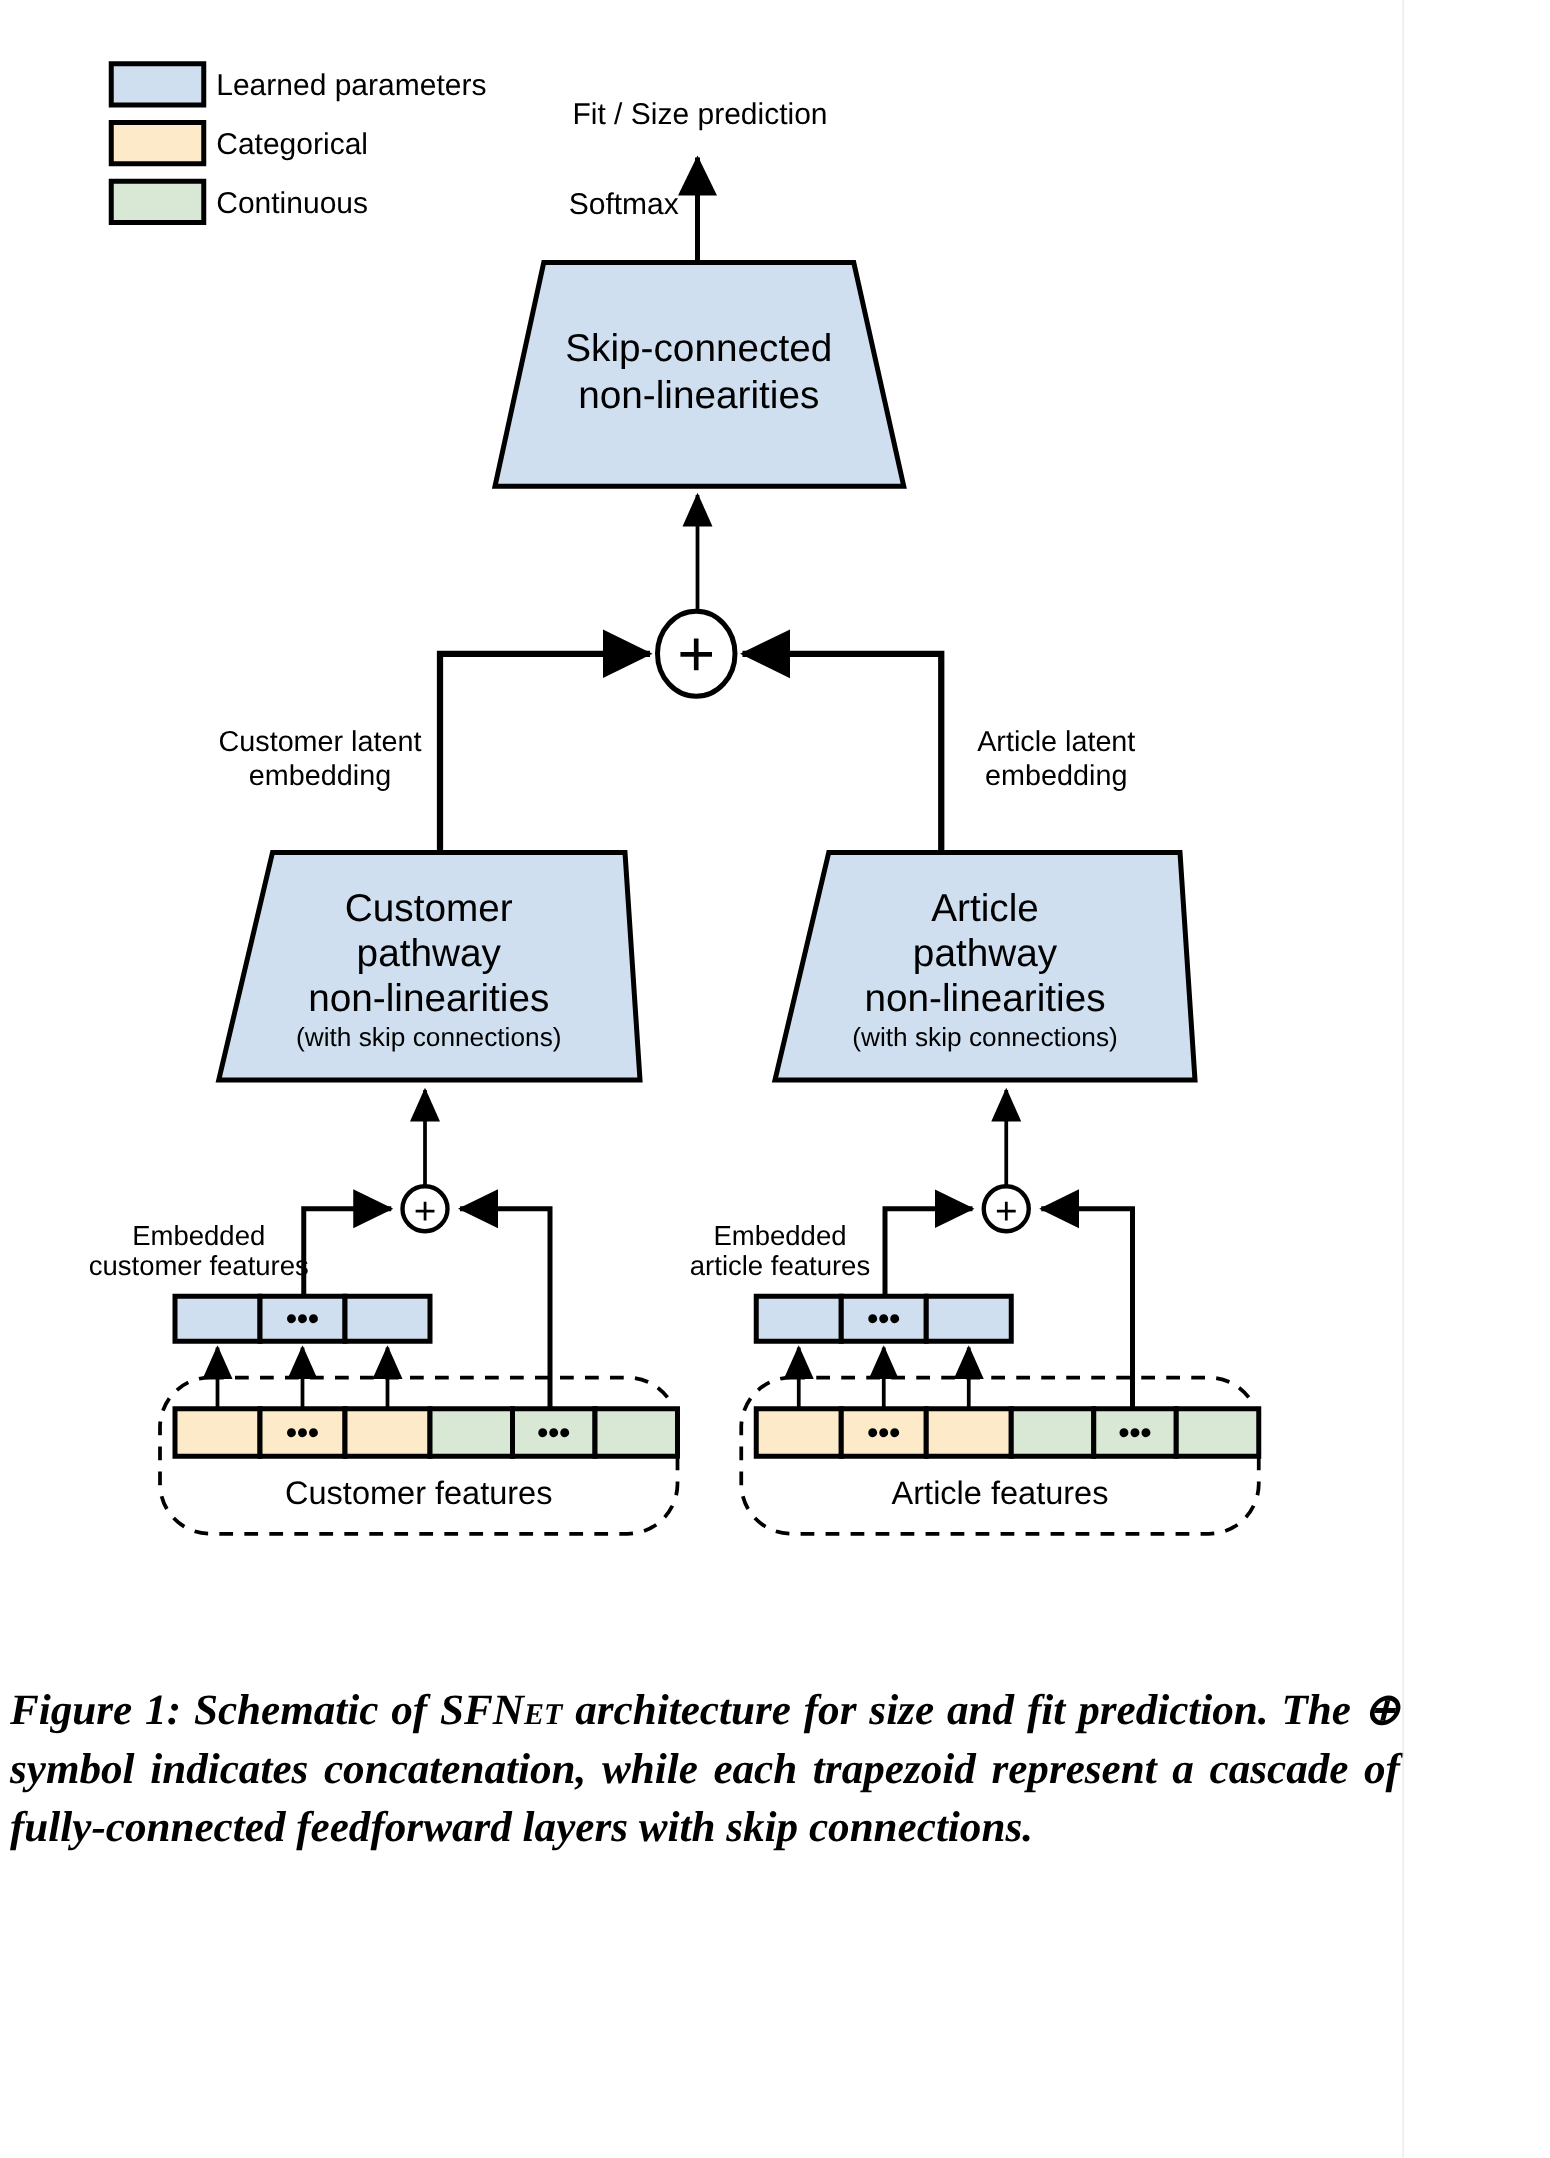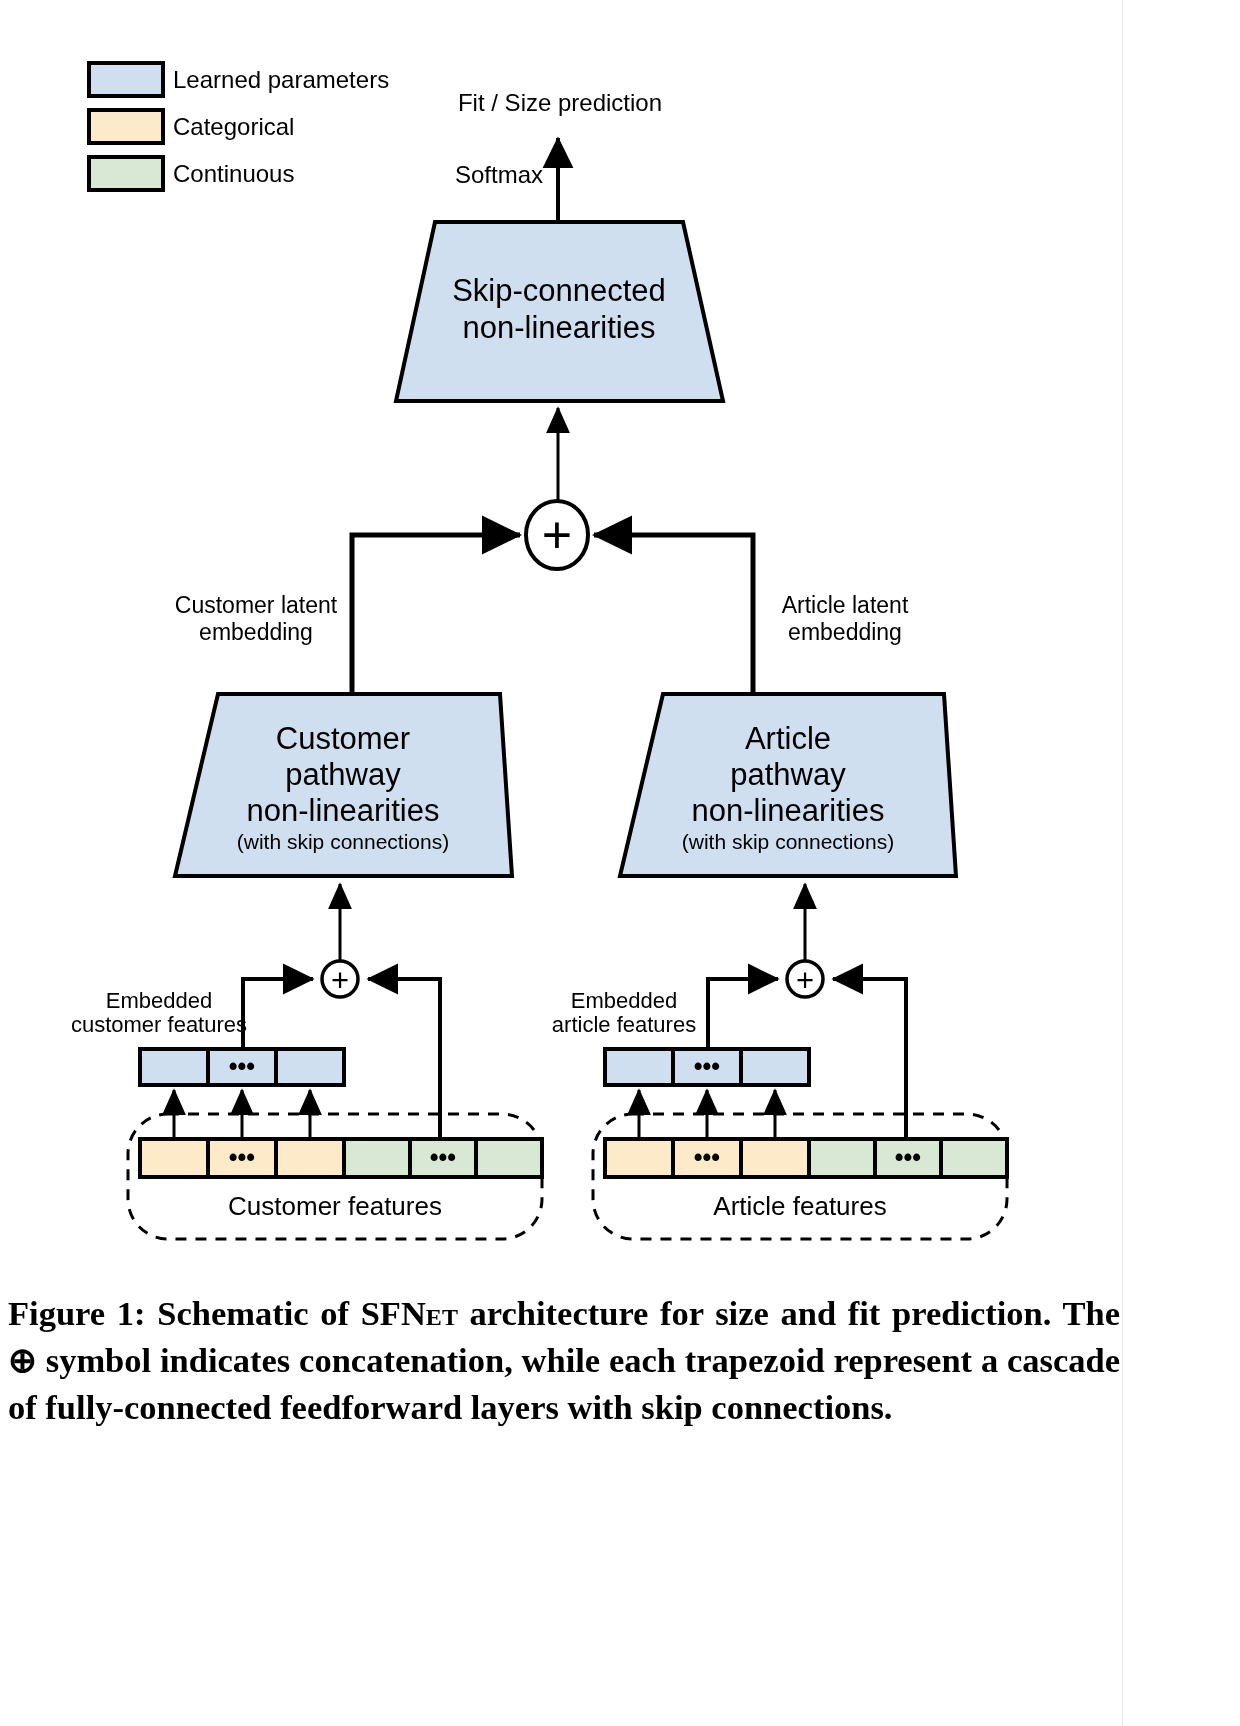--- a/index.html
+++ b/index.html
@@ -11,39 +11,40 @@
     width: 1240px;
     height: 1726px;
     position: relative;
     font-family: "Liberation Sans", sans-serif;
     color: #000000;
     overflow: hidden;
   }
   #figure {
     position: absolute;
     left: 0;
-    top: 16px;
+    top: 4px;
     width: 1130px;
     height: 1320px;
   }
   #figure svg {
     display: block;
   }
   .cap {
     position: absolute;
     left: 8px;
-    top: 1290px;
+    top: 1345px;
     width: 1112px;
     font-family: "Liberation Serif", serif;
     font-weight: bold;
     font-size: 34.5px;
     line-height: 47px;
     text-align: justify;
     text-align-last: left;
     color: #000;
+    font-style: italic;
   }
   .cap .sc {
     font-variant: small-caps;
   }
   .rulebar {
     position: absolute;
     left: 1122px;
     top: 0px;
     width: 1px;
     height: 1726px;

